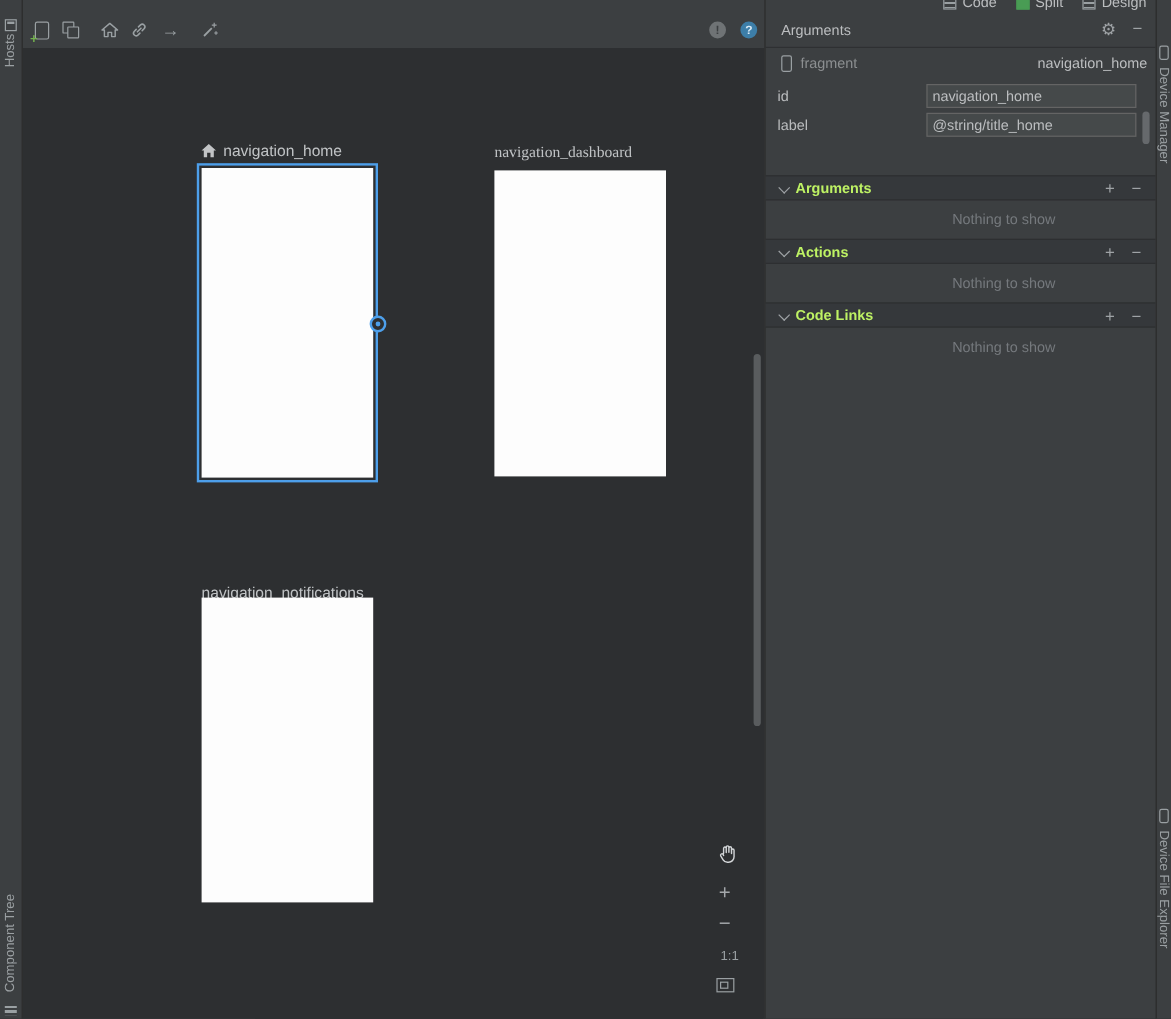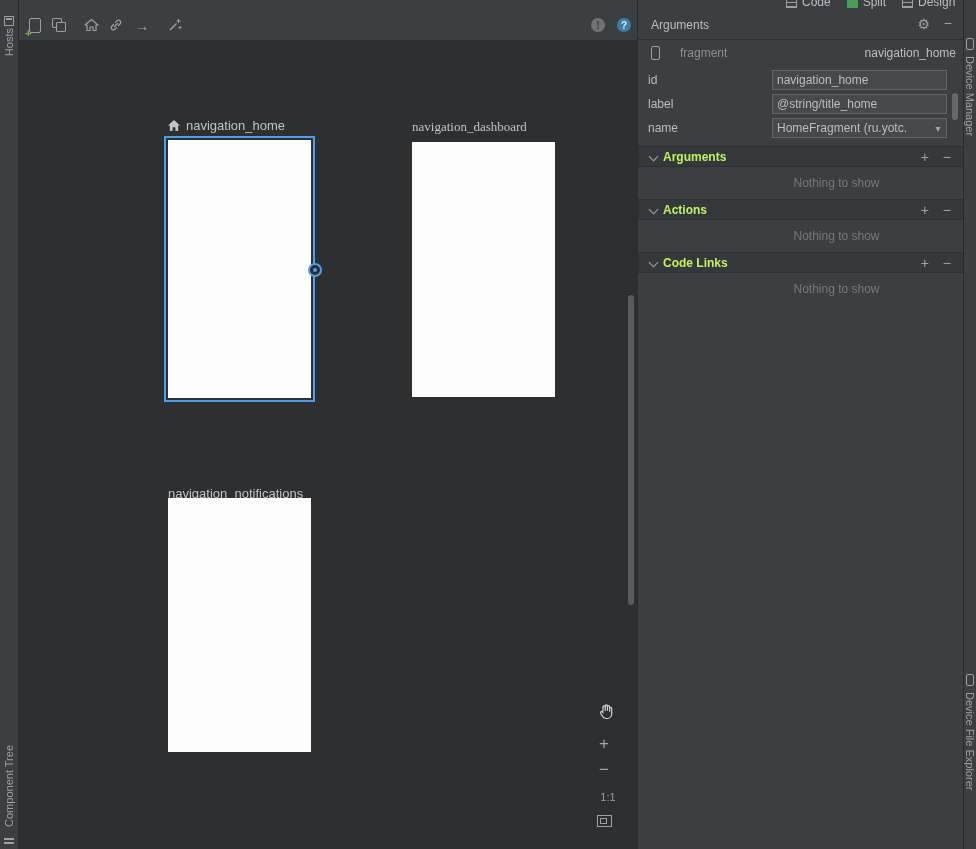--- a/index.html
+++ b/index.html
@@ -55,21 +55,21 @@
   .zoom-glyph{position:absolute;left:580px;font-size:17px;color:#a3a7aa;line-height:14px;}
   .zoom-ratio{position:absolute;left:574px;top:751px;width:30px;text-align:center;font-size:11px;color:#9aa0a3;}
   .zoom-fit{position:absolute;left:578px;top:775px;width:15px;height:12px;border:1px solid #9aa0a3;box-sizing:border-box;}
   .zoom-fit::after{content:"";position:absolute;left:2px;bottom:2px;width:5px;height:4px;border:1px solid #9aa0a3;}
   
   .attr-panel{position:absolute;left:637px;top:0;width:326px;height:849px;background:#3c3f41;border-left:1px solid #2b2b2b;box-sizing:border-box;}
   .attr-header{position:absolute;left:0;top:0;right:0;height:39px;border-bottom:1px solid #2e3032;}
   .attr-title{position:absolute;left:13px;top:18px;color:#bcbec0;}
   .gear{position:absolute;right:33px;top:17px;font-size:14px;color:#9fa3a6;line-height:14px;}
   .hide{position:absolute;right:11px;top:15px;font-size:14px;color:#9fa3a6;}
-  .frag-row{position:absolute;left:13px;right:7px;top:44px;height:18px;display:flex;align-items:center;gap:20px;}
+  .frag-row{position:absolute;left:13px;right:7px;top:44px;height:18px;display:flex;align-items:center;gap:7px;}
   .phone-icon{display:inline-block;width:9px;height:14px;border:1px solid #9aa0a3;border-radius:2px;box-sizing:border-box;}
   .frag-type{color:#8c8f91;}
   .frag-id{margin-left:auto;color:#bcbec0;}
   .field-row{position:absolute;left:0;width:100%;height:22px;}
   .field-label{position:absolute;left:10px;top:3px;color:#bbbdbf;}
   .field-input{position:absolute;left:134px;top:0;width:175px;height:20px;box-sizing:border-box;background:#45494a;border:1px solid #646464;color:#bcbec0;font-size:12px;padding:0 4px;font-family:inherit;outline:none;}
   .combo{position:absolute;left:134px;top:0;width:175px;height:20px;box-sizing:border-box;background:#45494a;border:1px solid #646464;display:flex;align-items:center;}
   .combo-text{flex:1;padding:0 4px;color:#bcbec0;white-space:nowrap;overflow:hidden;}
   .combo-arrow{width:16px;text-align:center;color:#9fa3a6;font-size:10px;}
   .panel-scroll{position:absolute;left:314px;top:93px;width:6px;height:27px;background:#66696c;border-radius:3px;}
@@ -186,27 +186,20 @@
     </div>
 
     <div class="field-row" style="top:70px">
       <span class="field-label">id</span>
       <input class="field-input" value="navigation_home" style="">
     </div>
     <div class="field-row" style="top:94px">
       <span class="field-label">label</span>
       <input class="field-input" value="@string/title_home" style="">
     </div>
-    <div class="field-row" style="top:118px">
-      <span class="field-label">name</span>
-      <div class="combo">
-        <span class="combo-text">HomeFragment (ru.yotc.</span>
-        <span class="combo-arrow">▾</span>
-      </div>
-    </div>
 
     <div class="panel-scroll"></div>
 
     <div class="section-header" style="top:146px">
       <span class="chev"></span>
       <span class="sec-title">Arguments</span>
       <span class="sec-plus">+</span>
       <span class="sec-minus">−</span>
     </div>
     <div class="sec-empty" style="top:176px">Nothing to show</div>

